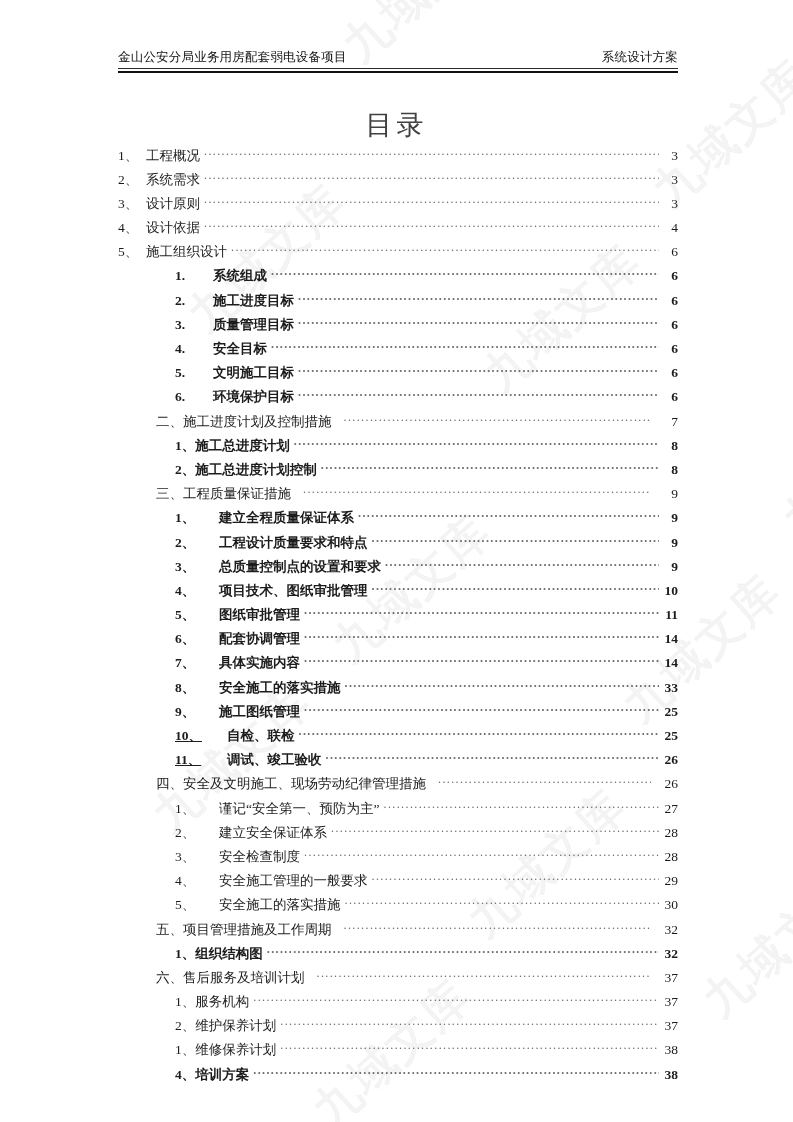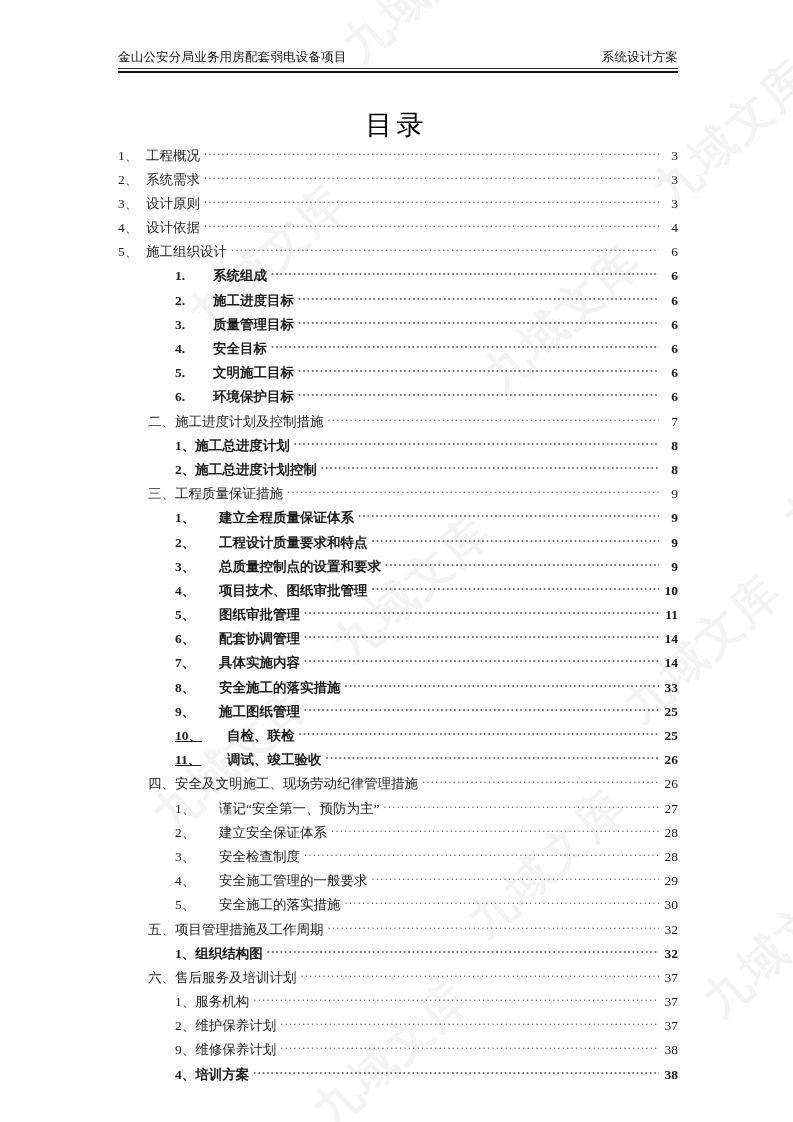--- a/index.html
+++ b/index.html
@@ -70,21 +70,21 @@
   
   #toc-title {
     position: absolute;
     left: 0;
     right: 0;
     top: 108px;
     text-align: center;
     font-size: 27px;
     line-height: 34px;
     font-weight: normal;
-    color: #000000;
+    color: #404040;
     letter-spacing: 4px;
   }
 
   
   #toc {
     position: absolute;
     left: 118px;
     top: 146px;
     width: 560px;
   }
@@ -124,21 +124,21 @@
     flex: 0 0 auto;
     text-align: right;
     min-width: 16px;
     padding-left: 2px;
   }
 
   
   .lvl-1 { padding-left: 0px; }
   .lvl-1 .toc-num { width: 28px; }
 
-  .lvl-cn { padding-left: 30px; }
+  .lvl-cn { padding-left: 30px; gap: 8px; }
   .lvl-cn .toc-num { width: 0px; }
 
   .lvl-2 { padding-left: 57px; }
   .lvl-2 .toc-num { width: 38px; }
 
   .lvl-2b { padding-left: 57px; }
   .lvl-2b .toc-num { width: 0px; }
 
   .lvl-2w { padding-left: 57px; }
   .lvl-2w .toc-num { width: 44px; }
@@ -396,21 +396,21 @@
         <span class="toc-page">37</span>
       </div>
       <div class="toc-entry lvl-2b">
         <span class="toc-num"></span>
         <span class="toc-text">2、维护保养计划</span>
         <span class="toc-leader"></span>
         <span class="toc-page">37</span>
       </div>
       <div class="toc-entry lvl-2b">
         <span class="toc-num"></span>
-        <span class="toc-text">9、维修保养计划</span>
+        <span class="toc-text">1、维修保养计划</span>
         <span class="toc-leader"></span>
         <span class="toc-page">38</span>
       </div>
       <div class="toc-entry lvl-2b bold">
         <span class="toc-num"></span>
         <span class="toc-text">4、培训方案</span>
         <span class="toc-leader"></span>
         <span class="toc-page">38</span>
       </div>
     </div>

